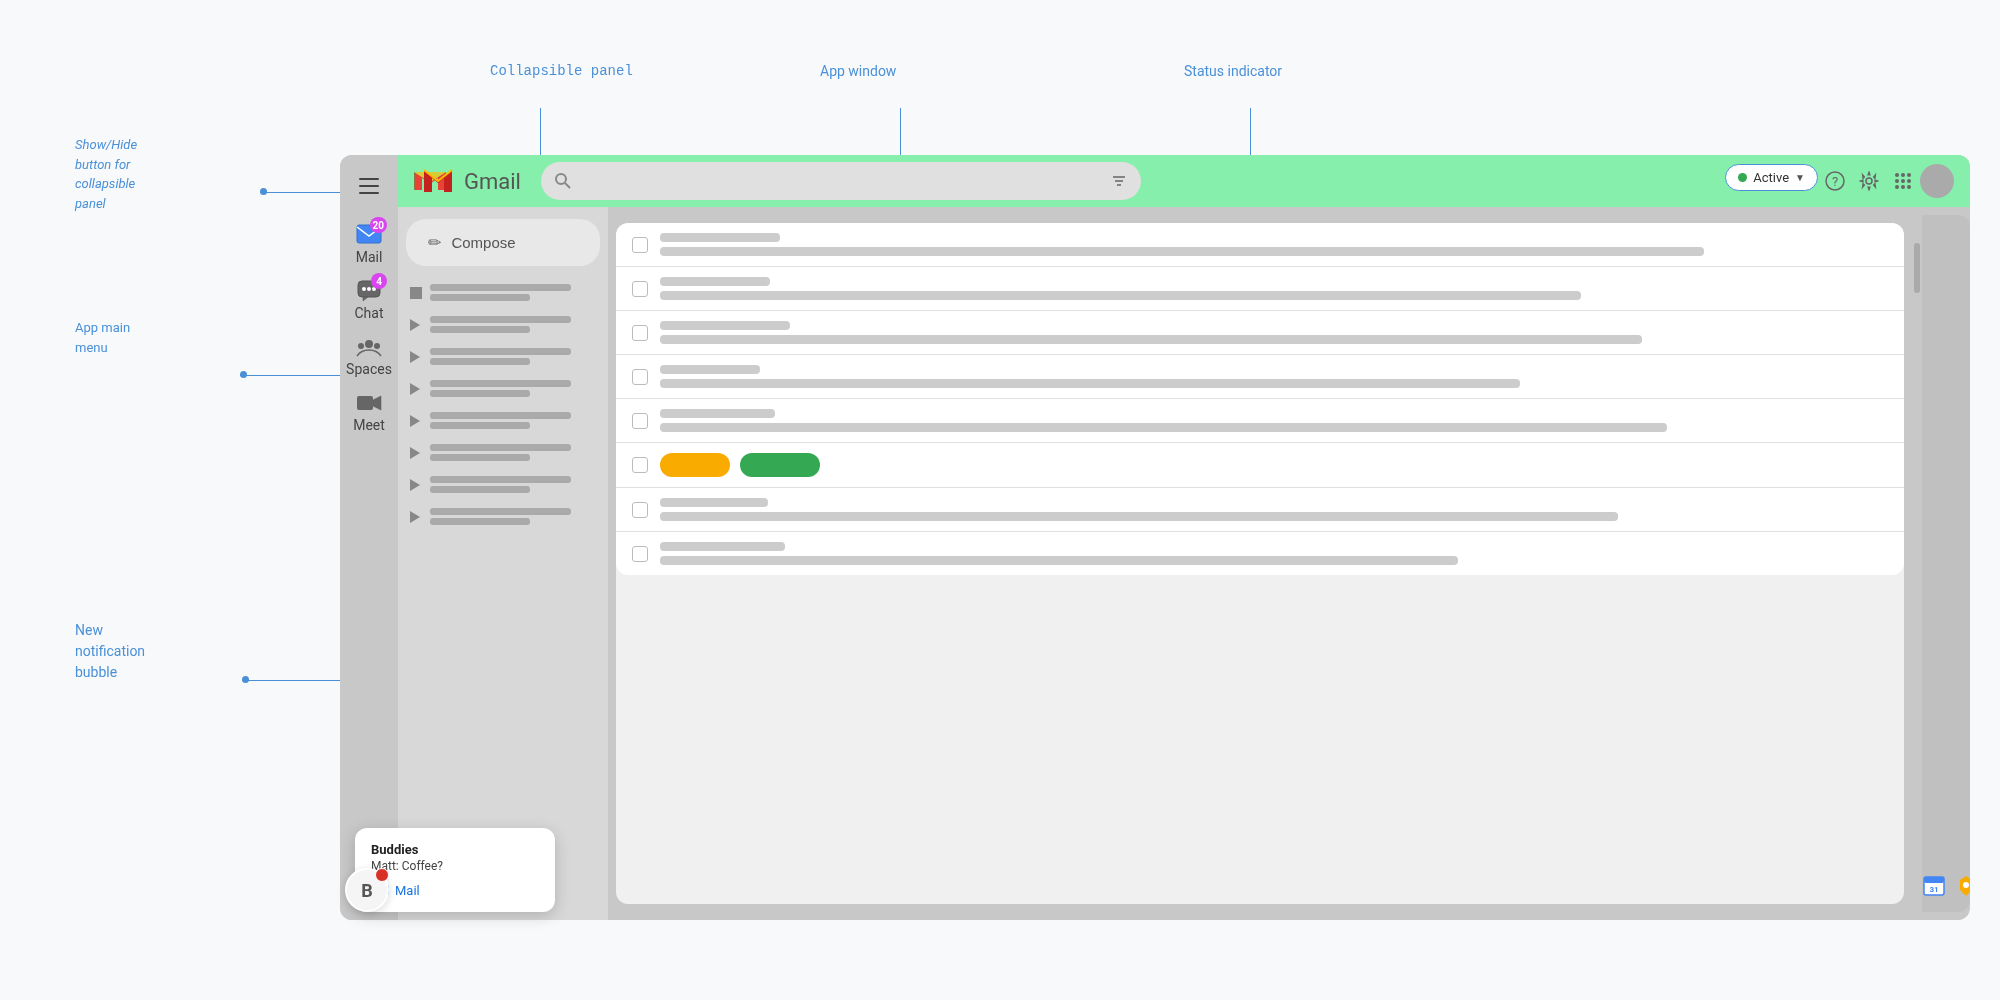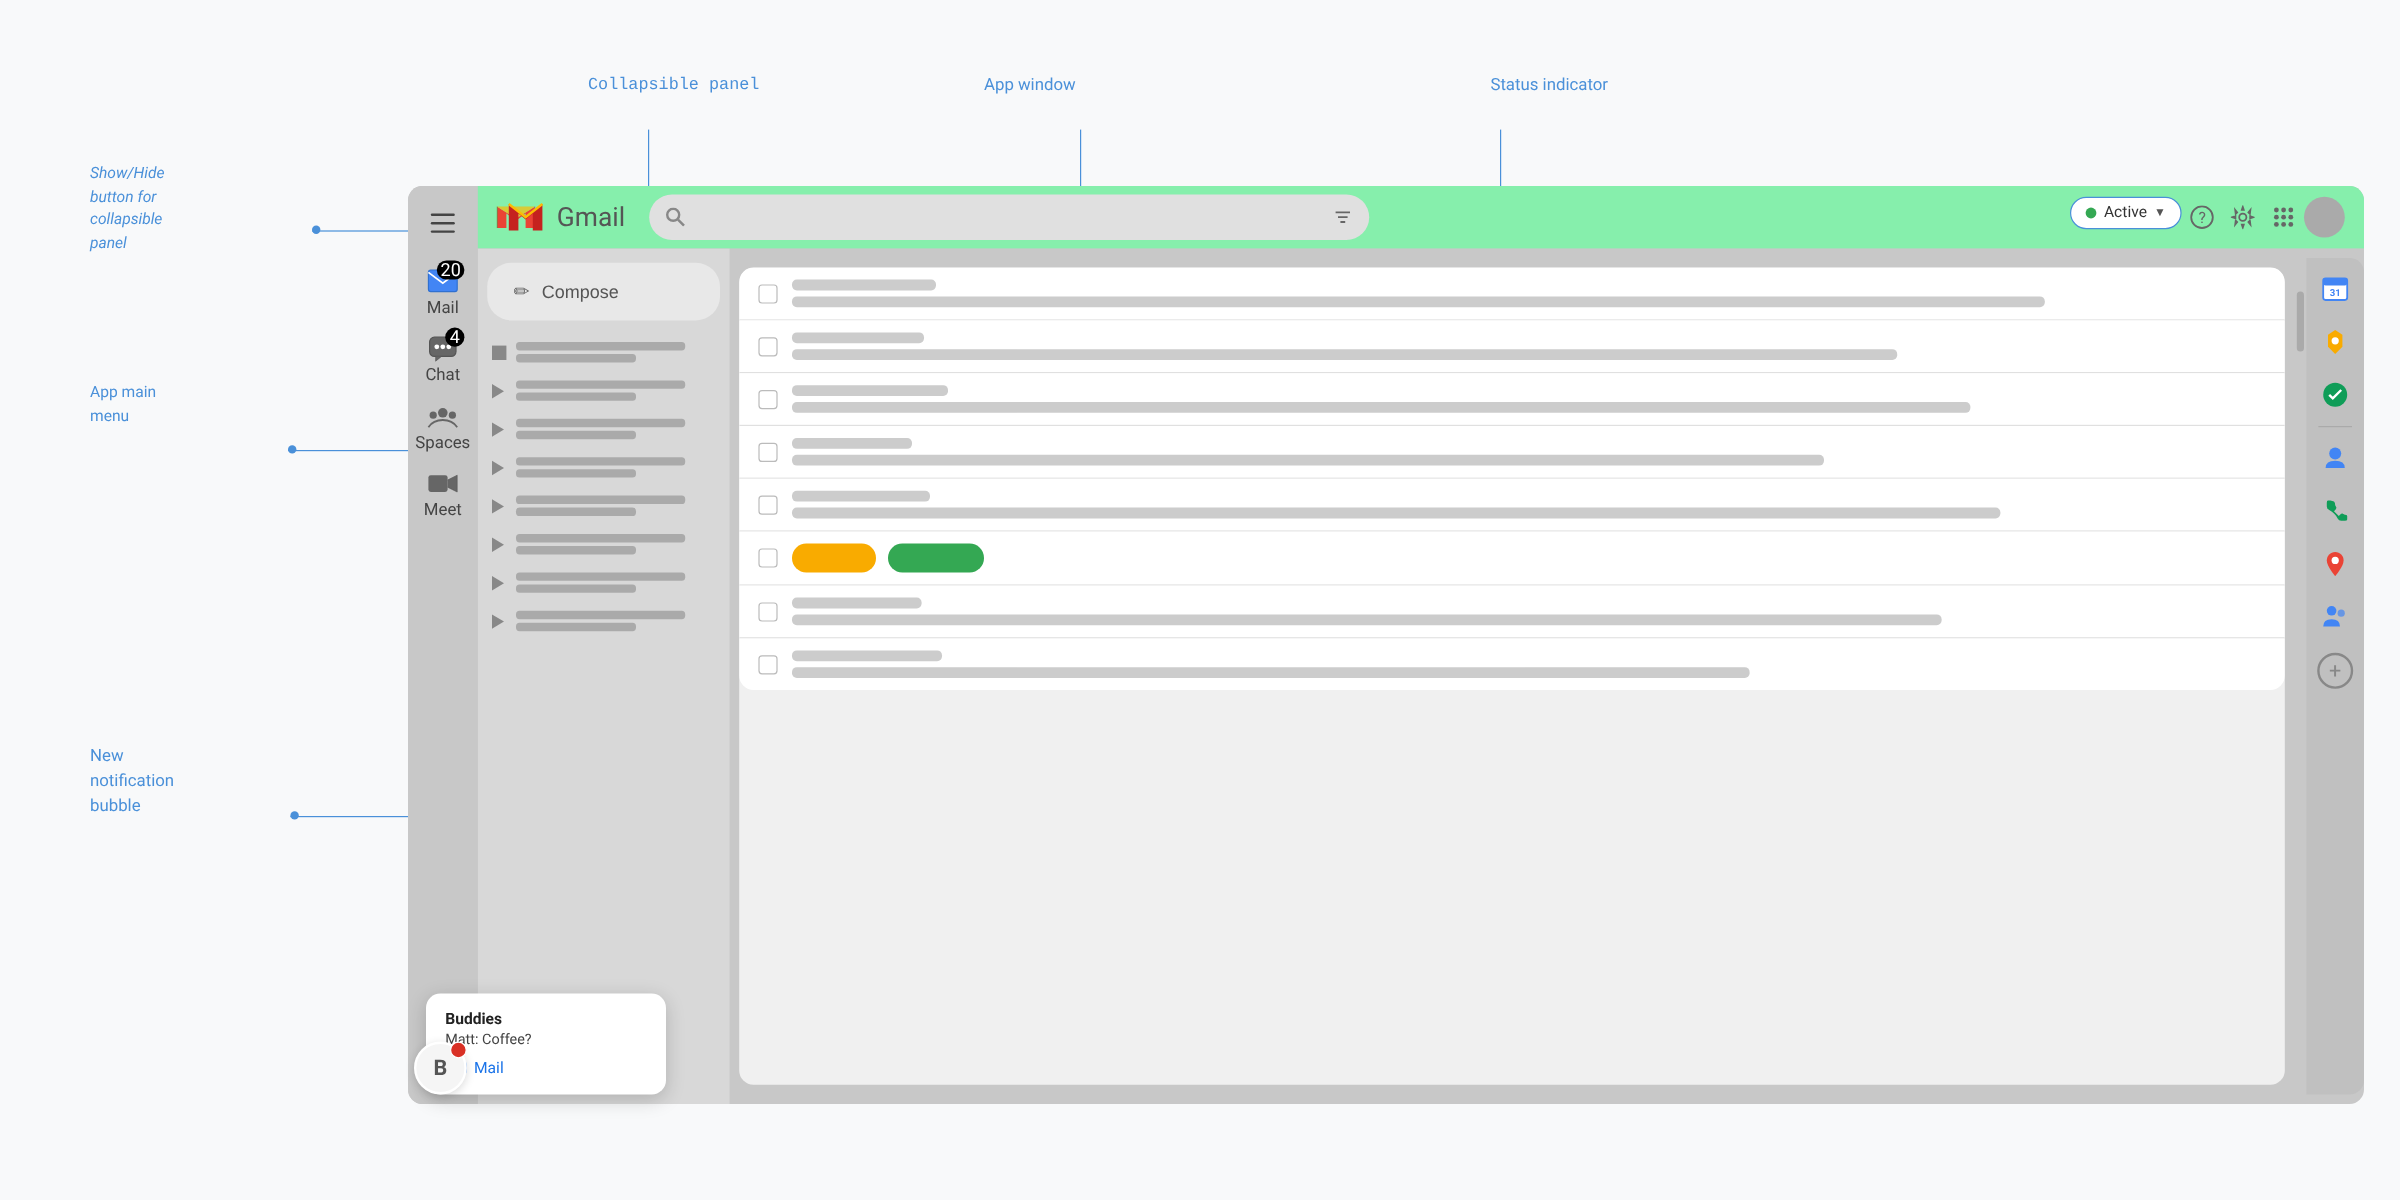--- a/index.html
+++ b/index.html
@@ -87,24 +87,24 @@
     }
     .nav-item-label {
       font-size: 14px;
       color: #444;
       text-align: center;
     }
     .badge {
       position: absolute;
       top: -4px;
       right: 2px;
-      background: #000000;
+      background: #d946ef;
       color: white;
-      font-size: 15px;
-      font-weight: normal;
+      font-size: 10px;
+      font-weight: bold;
       border-radius: 10px;
       min-width: 16px;
       height: 16px;
       display: flex;
       align-items: center;
       justify-content: center;
       padding: 0 3px;
     }
 
     
@@ -323,22 +323,22 @@
       background: #34a853;
       border-radius: 12px;
       flex-shrink: 0;
     }
 
     
     .right-sidebar {
       width: 48px;
       background: #c0c0c0;
       display: flex;
-      flex-direction: column;
-      align-items: center;
+      flex-direction: row;
+      align-items: flex-end;
       padding: 8px 0;
       gap: 8px;
       border-radius: 0 12px 12px 0;
     }
     .right-app-icon {
       width: 36px;
       height: 36px;
       border-radius: 8px;
       display: flex;
       align-items: center;
@@ -432,21 +432,21 @@
       top: 62px;
       left: 490px;
       font-family: Liberation Mono, monospace;
     }
     .ann-app-window {
       top: 62px;
       left: 820px;
     }
     .ann-status-indicator {
       top: 62px;
-      left: 1242px;
+      left: 1184px;
     }
     .ann-show-hide {
       top: 135px;
       left: 75px;
     }
     .ann-app-main-menu {
       top: 318px;
       left: 75px;
     }
     .ann-new-notification {

